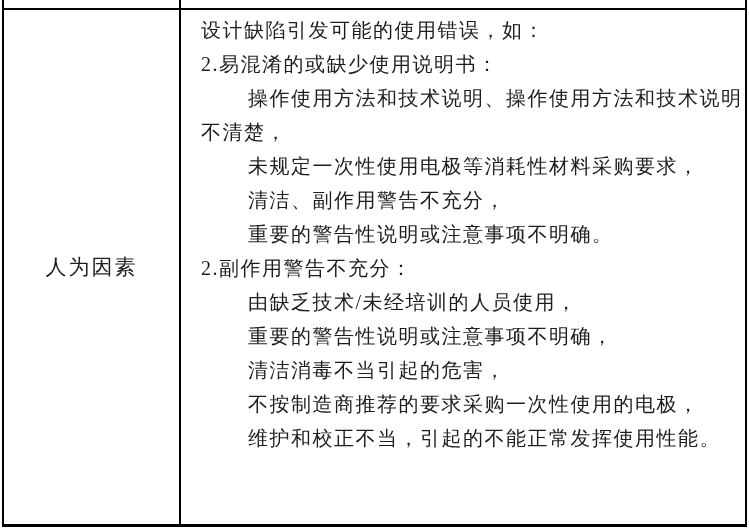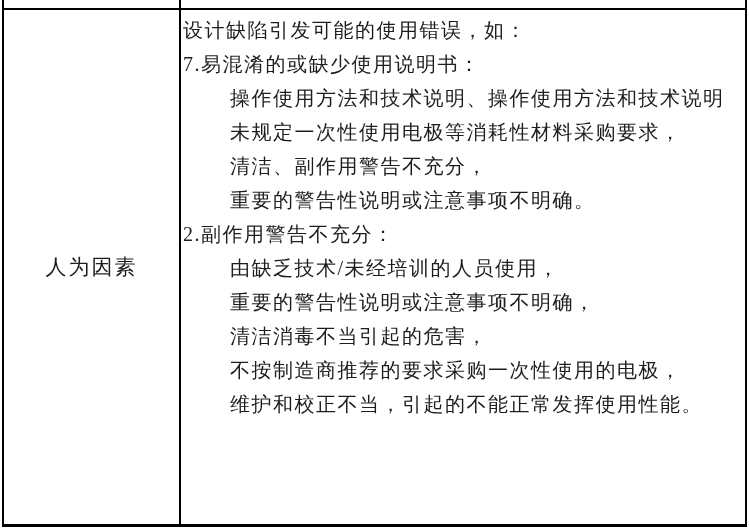--- a/index.html
+++ b/index.html
@@ -46,21 +46,21 @@
   }
   .row-main .cell-left {
     display: flex;
     align-items: center;
     justify-content: center;
     font-size: 21px;
     letter-spacing: 2px;
   }
   .cell-right {
     flex: 1 1 auto;
-    padding: 3px 2px 0 2px;
+    padding: 3px 2px 0 20px;
     font-size: 20px;
     line-height: 34px;
     letter-spacing: 1.5px;
     overflow: hidden;
   }
   .line {
     height: 34px;
     white-space: nowrap;
   }
   .line.indent {
@@ -75,22 +75,23 @@
     <div class="row-sliver">
       <div class="cell-left"></div>
       <div class="cell-right"></div>
     </div>
     <div class="row-main">
       <div class="cell-left">
         <span>人为因素</span>
       </div>
       <div class="cell-right">
           <div class="line">设计缺陷引发可能的使用错误，如：</div>
-          <div class="line">7.易混淆的或缺少使用说明书：</div>
+          <div class="line">2.易混淆的或缺少使用说明书：</div>
           <div class="line indent">操作使用方法和技术说明、操作使用方法和技术说明</div>
+          <div class="line">不清楚，</div>
           <div class="line indent">未规定一次性使用电极等消耗性材料采购要求，</div>
           <div class="line indent">清洁、副作用警告不充分，</div>
           <div class="line indent">重要的警告性说明或注意事项不明确。</div>
           <div class="line">2.副作用警告不充分：</div>
           <div class="line indent">由缺乏技术/未经培训的人员使用，</div>
           <div class="line indent">重要的警告性说明或注意事项不明确，</div>
           <div class="line indent">清洁消毒不当引起的危害，</div>
           <div class="line indent">不按制造商推荐的要求采购一次性使用的电极，</div>
           <div class="line indent">维护和校正不当，引起的不能正常发挥使用性能。</div>
         </div>

